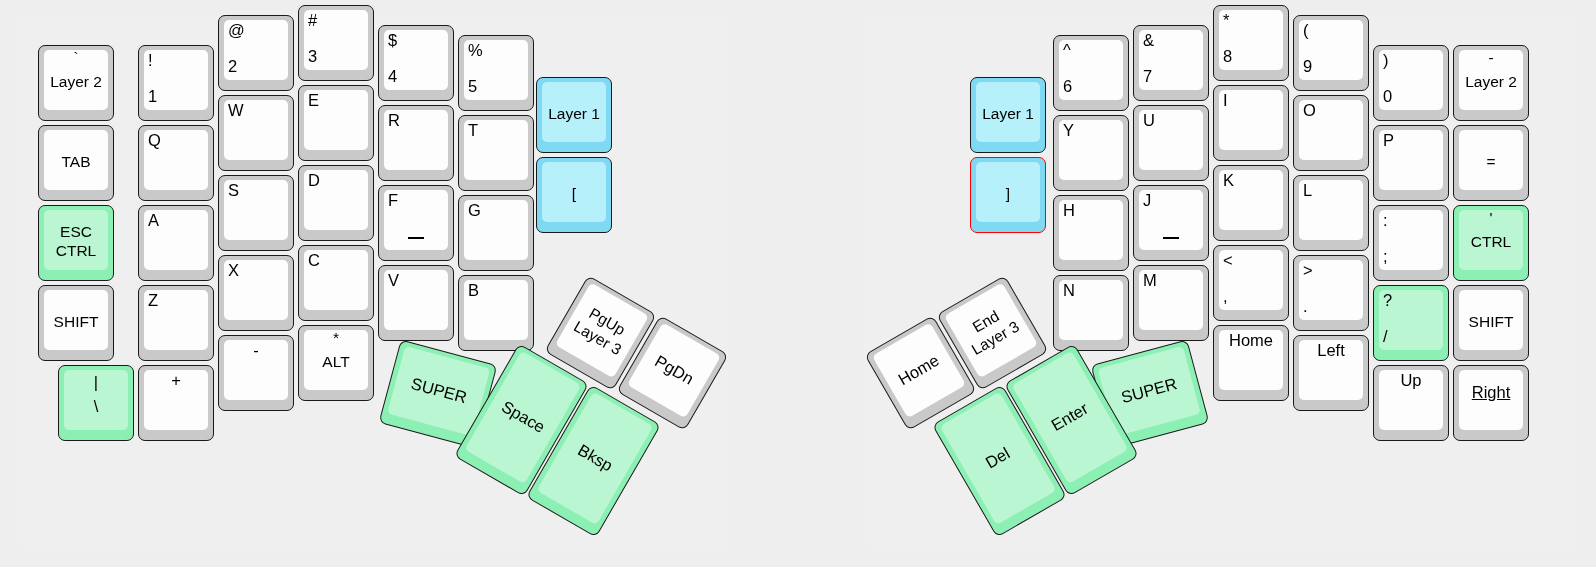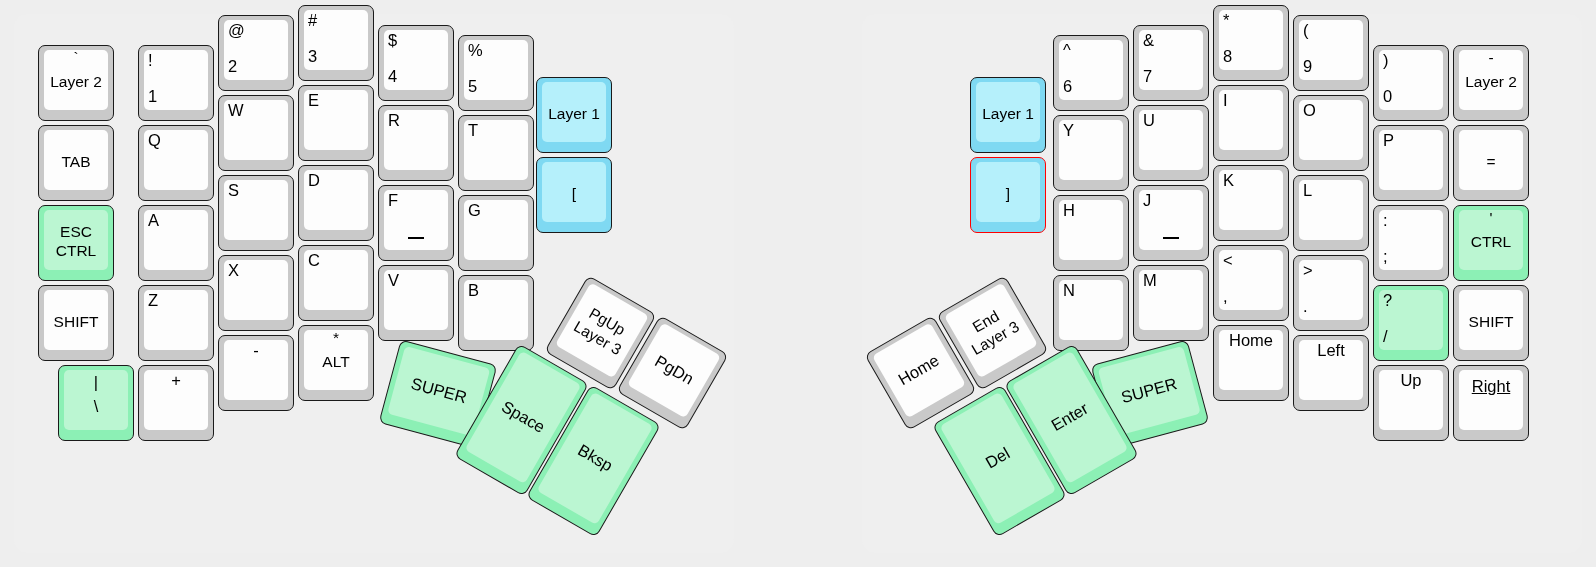--- a/index.html
+++ b/index.html
@@ -307,21 +307,21 @@
         <div class="cap"></div>
         <div class="lbl tc f15" style="top: 4px;">'</div>
         <div class="lbl c f15" style="top: 28px;">CTRL</div>
       </div>
       <div class="key" style="left: 1453px; top: 285px; width: 76px; height: 76px;">
         <div class="cap"></div>
         <div class="lbl c f15" style="top: 28px;">SHIFT</div>
       </div>
       <div class="key" style="left: 1453px; top: 365px; width: 76px; height: 76px;">
         <div class="cap"></div>
-        <div class="lbl tc f16" style="top: 12px; text-decoration: underline;">Right</div>
+        <div class="lbl tc f16" style="top: 18px; text-decoration: underline;">Right</div>
       </div>
       <div class="key green" style="left: 1100px; top: 351px; width: 100px; height: 86px; transform: rotate(-15deg);">
         <div class="cap"></div>
         <div class="lbl c f16" style="top: 30px;">SUPER</div>
       </div>
       <div class="key" style="left: 881px; top: 329px; width: 79px; height: 88px; transform: rotate(-30deg);">
         <div class="cap"></div>
         <div class="lbl c f16" style="top: 31px;">Home</div>
       </div>
       <div class="key" style="left: 953px; top: 289px; width: 79px; height: 88px; transform: rotate(-30deg);">

